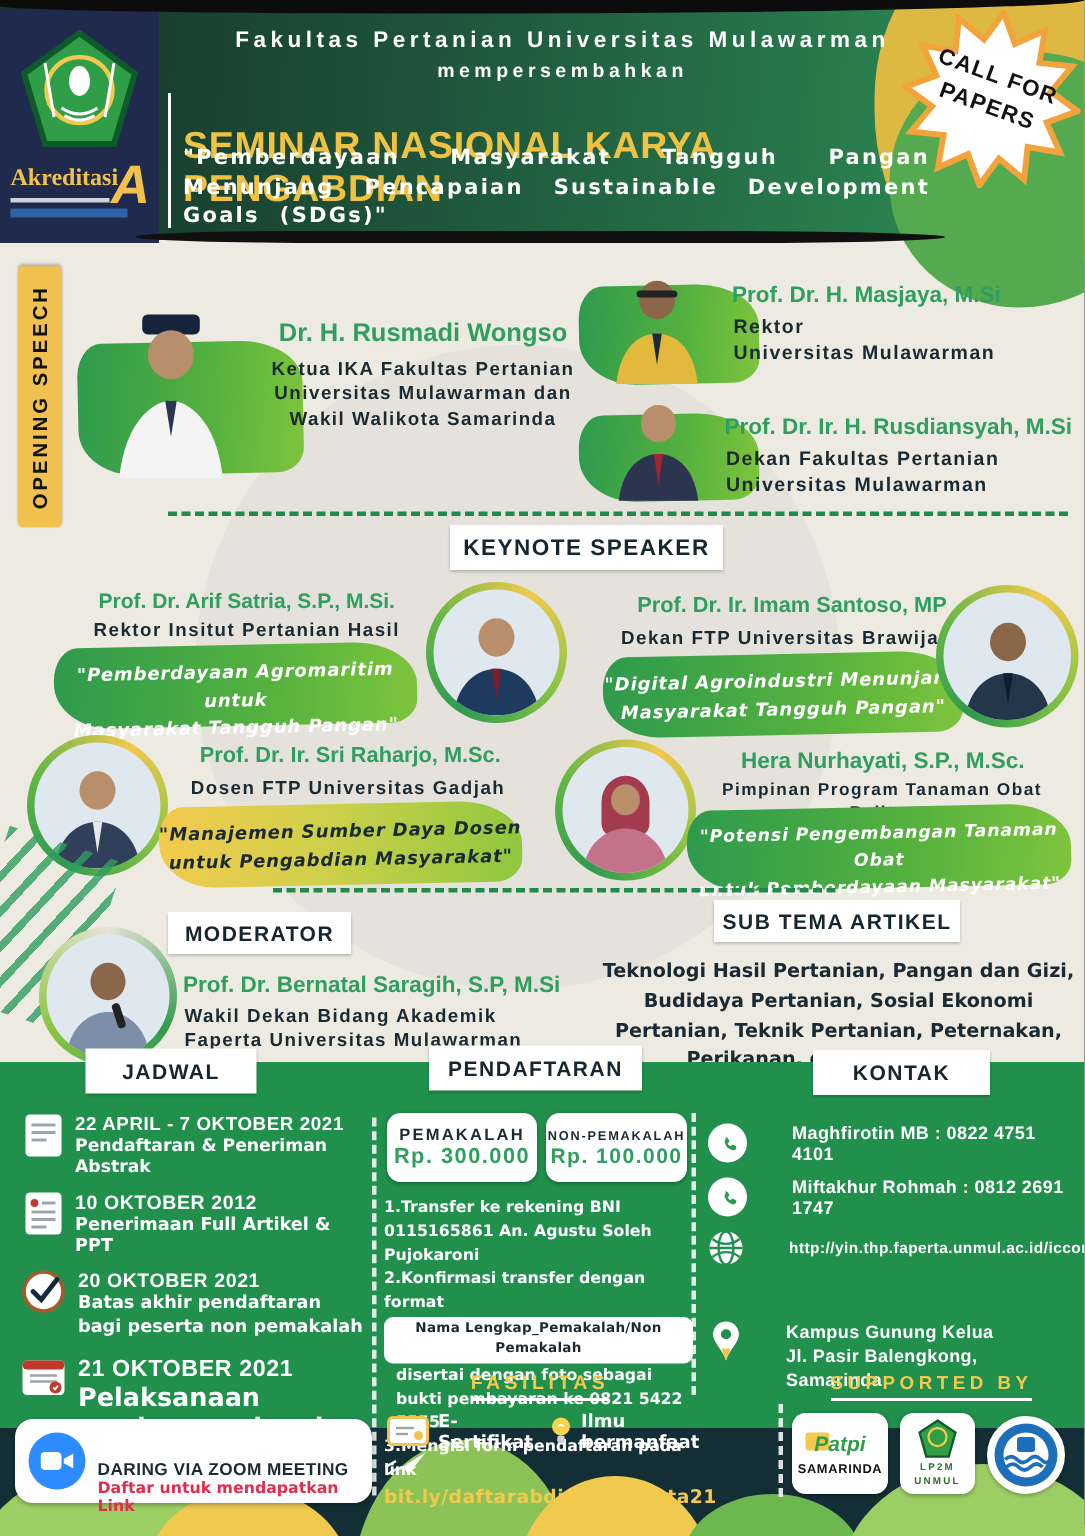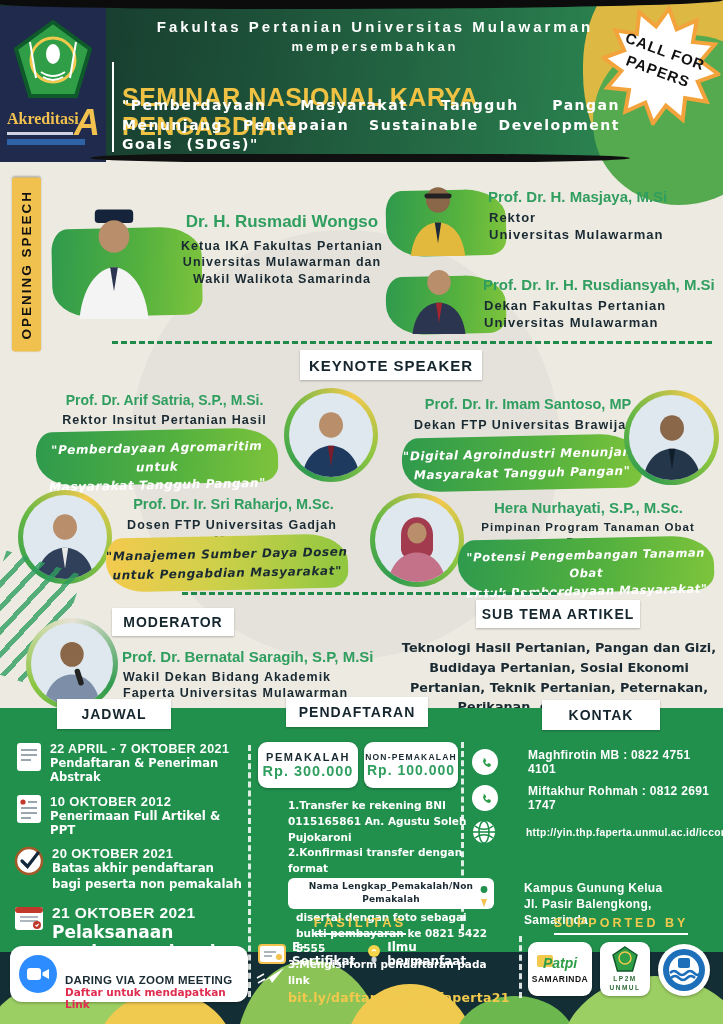--- a/index.html
+++ b/index.html
@@ -312,21 +312,21 @@
   <div class="abs seal-card" style="left:258px;top:742px;width:100px;height:46px;z-index:3;">
     <span style="font-weight:800;font-size:11px;letter-spacing:1.5px;color:#1a2a32;">PEMAKALAH</span>
     <span style="font-weight:800;font-size:14.5px;color:#2f9e5f;letter-spacing:1px;">Rp. 300.000</span>
   </div>
   <div class="abs seal-card" style="left:364px;top:742px;width:94px;height:46px;z-index:3;">
     <span style="font-weight:800;font-size:8.5px;letter-spacing:1.2px;color:#1a2a32;">NON-PEMAKALAH</span>
     <span style="font-weight:800;font-size:14px;color:#2f9e5f;letter-spacing:1px;">Rp. 100.000</span>
   </div>
 
   <div class="abs" style="left:256px;top:798px;width:206px;z-index:3;color:#fff;font-weight:700;font-size:10.5px;
-              line-height:1.5;font-family:'DejaVu Sans',sans-serif;margin-left:32px;">
+              line-height:1.5;font-family:'DejaVu Sans',sans-serif;">
     <div>1.Transfer ke rekening BNI 0115165861 An. Agustu Soleh Pujokaroni</div>
     <div>2.Konfirmasi transfer dengan format</div>
     <div style="background:#fff;color:#1a2a32;font-weight:800;font-size:9px;border-radius:6px;
                 padding:2px 4px;margin:1px 0;text-align:center;letter-spacing:.2px;">Nama Lengkap_Pemakalah/Non Pemakalah</div>
     <div style="padding-left:8px;">disertai dengan foto sebagai bukti pembayaran ke 0821 5422 5555</div>
     <div>3.Mengisi form pendaftaran pada link</div>
     <div style="color:#f2c94d;font-weight:800;font-size:12.5px;letter-spacing:.3px;">bit.ly/daftarabdimasfaperta21</div>
   </div>
 
   <div class="abs" style="left:262px;top:913px;width:196px;text-align:center;z-index:3;">

